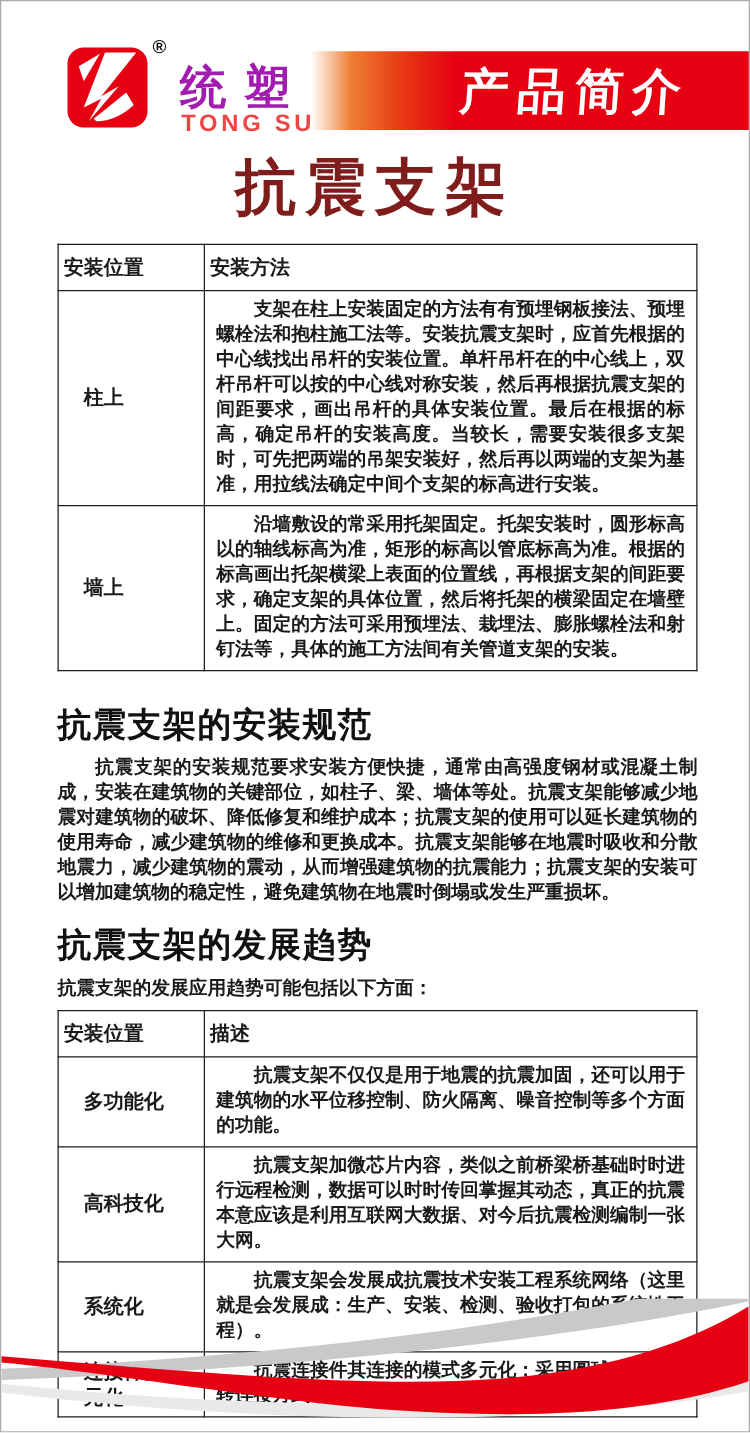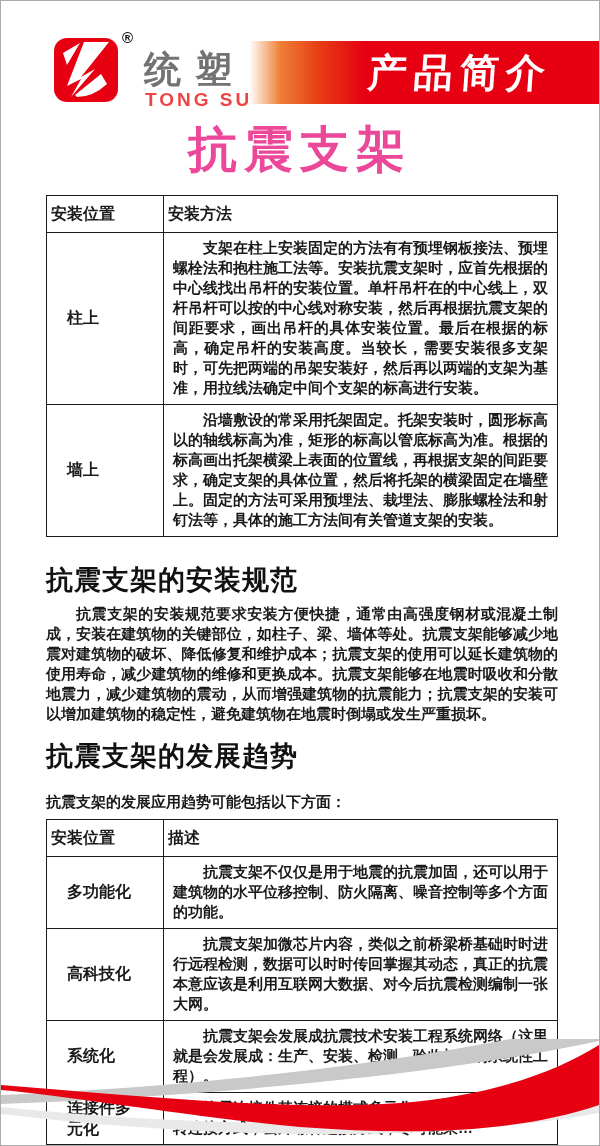--- a/index.html
+++ b/index.html
@@ -4,39 +4,39 @@
 <style>
   html,body{margin:0;padding:0;background:#fff;}
   .page{
     position:relative;width:600px;height:1146px;box-sizing:border-box;
     background:#fff;border:1px solid #ababab;overflow:hidden;
     font-family:"Liberation Sans",sans-serif;color:#1a1a1a;
   }
   
   .logo{position:absolute;left:52px;top:36px;width:66px;height:66px;}
   .reg{position:absolute;left:121px;top:28px;font-size:15px;font-weight:700;color:#111;}
-  .brand-cn{position:absolute;left:143px;top:44px;font-size:37px;font-weight:900;letter-spacing:14px;color:#737373;white-space:nowrap;}
+  .brand-cn{position:absolute;left:143px;top:44px;font-size:37px;font-weight:900;letter-spacing:14px;color:#a21caf;white-space:nowrap;}
   .brand-en{position:absolute;left:144px;top:88px;font-size:19px;font-weight:800;letter-spacing:3px;color:#ef4444;}
   .banner{
     position:absolute;left:248px;top:40px;width:352px;height:63px;
     background:linear-gradient(90deg, rgba(238,126,53,0) 0%, #ee7f35 9%, #e73c14 20%, #e60012 33%, #e60012 100%);
     display:flex;align-items:center;justify-content:center;padding-left:70px;box-sizing:border-box;
   }
   .banner span{color:#fff;font-size:39px;font-weight:900;letter-spacing:7px;transform:skewX(-4deg);white-space:nowrap;}
   .doc-title{position:absolute;left:0;right:0;top:116px;margin:0;text-align:center;
-    font-size:49px;font-weight:900;letter-spacing:7px;color:#ec4899;}
+    font-size:49px;font-weight:900;letter-spacing:7px;color:#7f1d1d;}
   
   main{position:absolute;left:45px;top:192px;width:512px;}
   h2{margin:0 0 6px 0;font-size:27px;font-weight:900;color:#111;letter-spacing:1px;}
   .intro{margin:0 0 7px 0;font-size:15px;font-weight:700;line-height:20px;}
   .body-para{margin:2px 0 0 0;font-size:15px;font-weight:700;line-height:20px;
     text-indent:2em;text-align:justify;}
   .sec2{margin-top:25px;}
   .sec3{margin-top:14px;}
-  .sec3 h2{margin-bottom:18px;}
+  .sec3 h2{margin-bottom:7px;}
   
   table.info-table{width:100%;border-collapse:collapse;margin-top:2px;}
   table.info-table th,table.info-table td{border:1.6px solid #1c1c1c;}
   table.info-table th{height:32px;font-size:16px;font-weight:700;text-align:left;padding:2px 4px;}
   td.label{width:76px;text-align:left;vertical-align:middle;font-size:16px;font-weight:700;padding:2px 20px;}
   td.desc{font-size:15px;font-weight:700;line-height:20px;text-align:justify;
     text-indent:2em;padding:5px 9px 6px 9px;vertical-align:top;}
   
   .swoosh{position:absolute;left:0;bottom:0;width:598px;height:106px;}
 </style>

